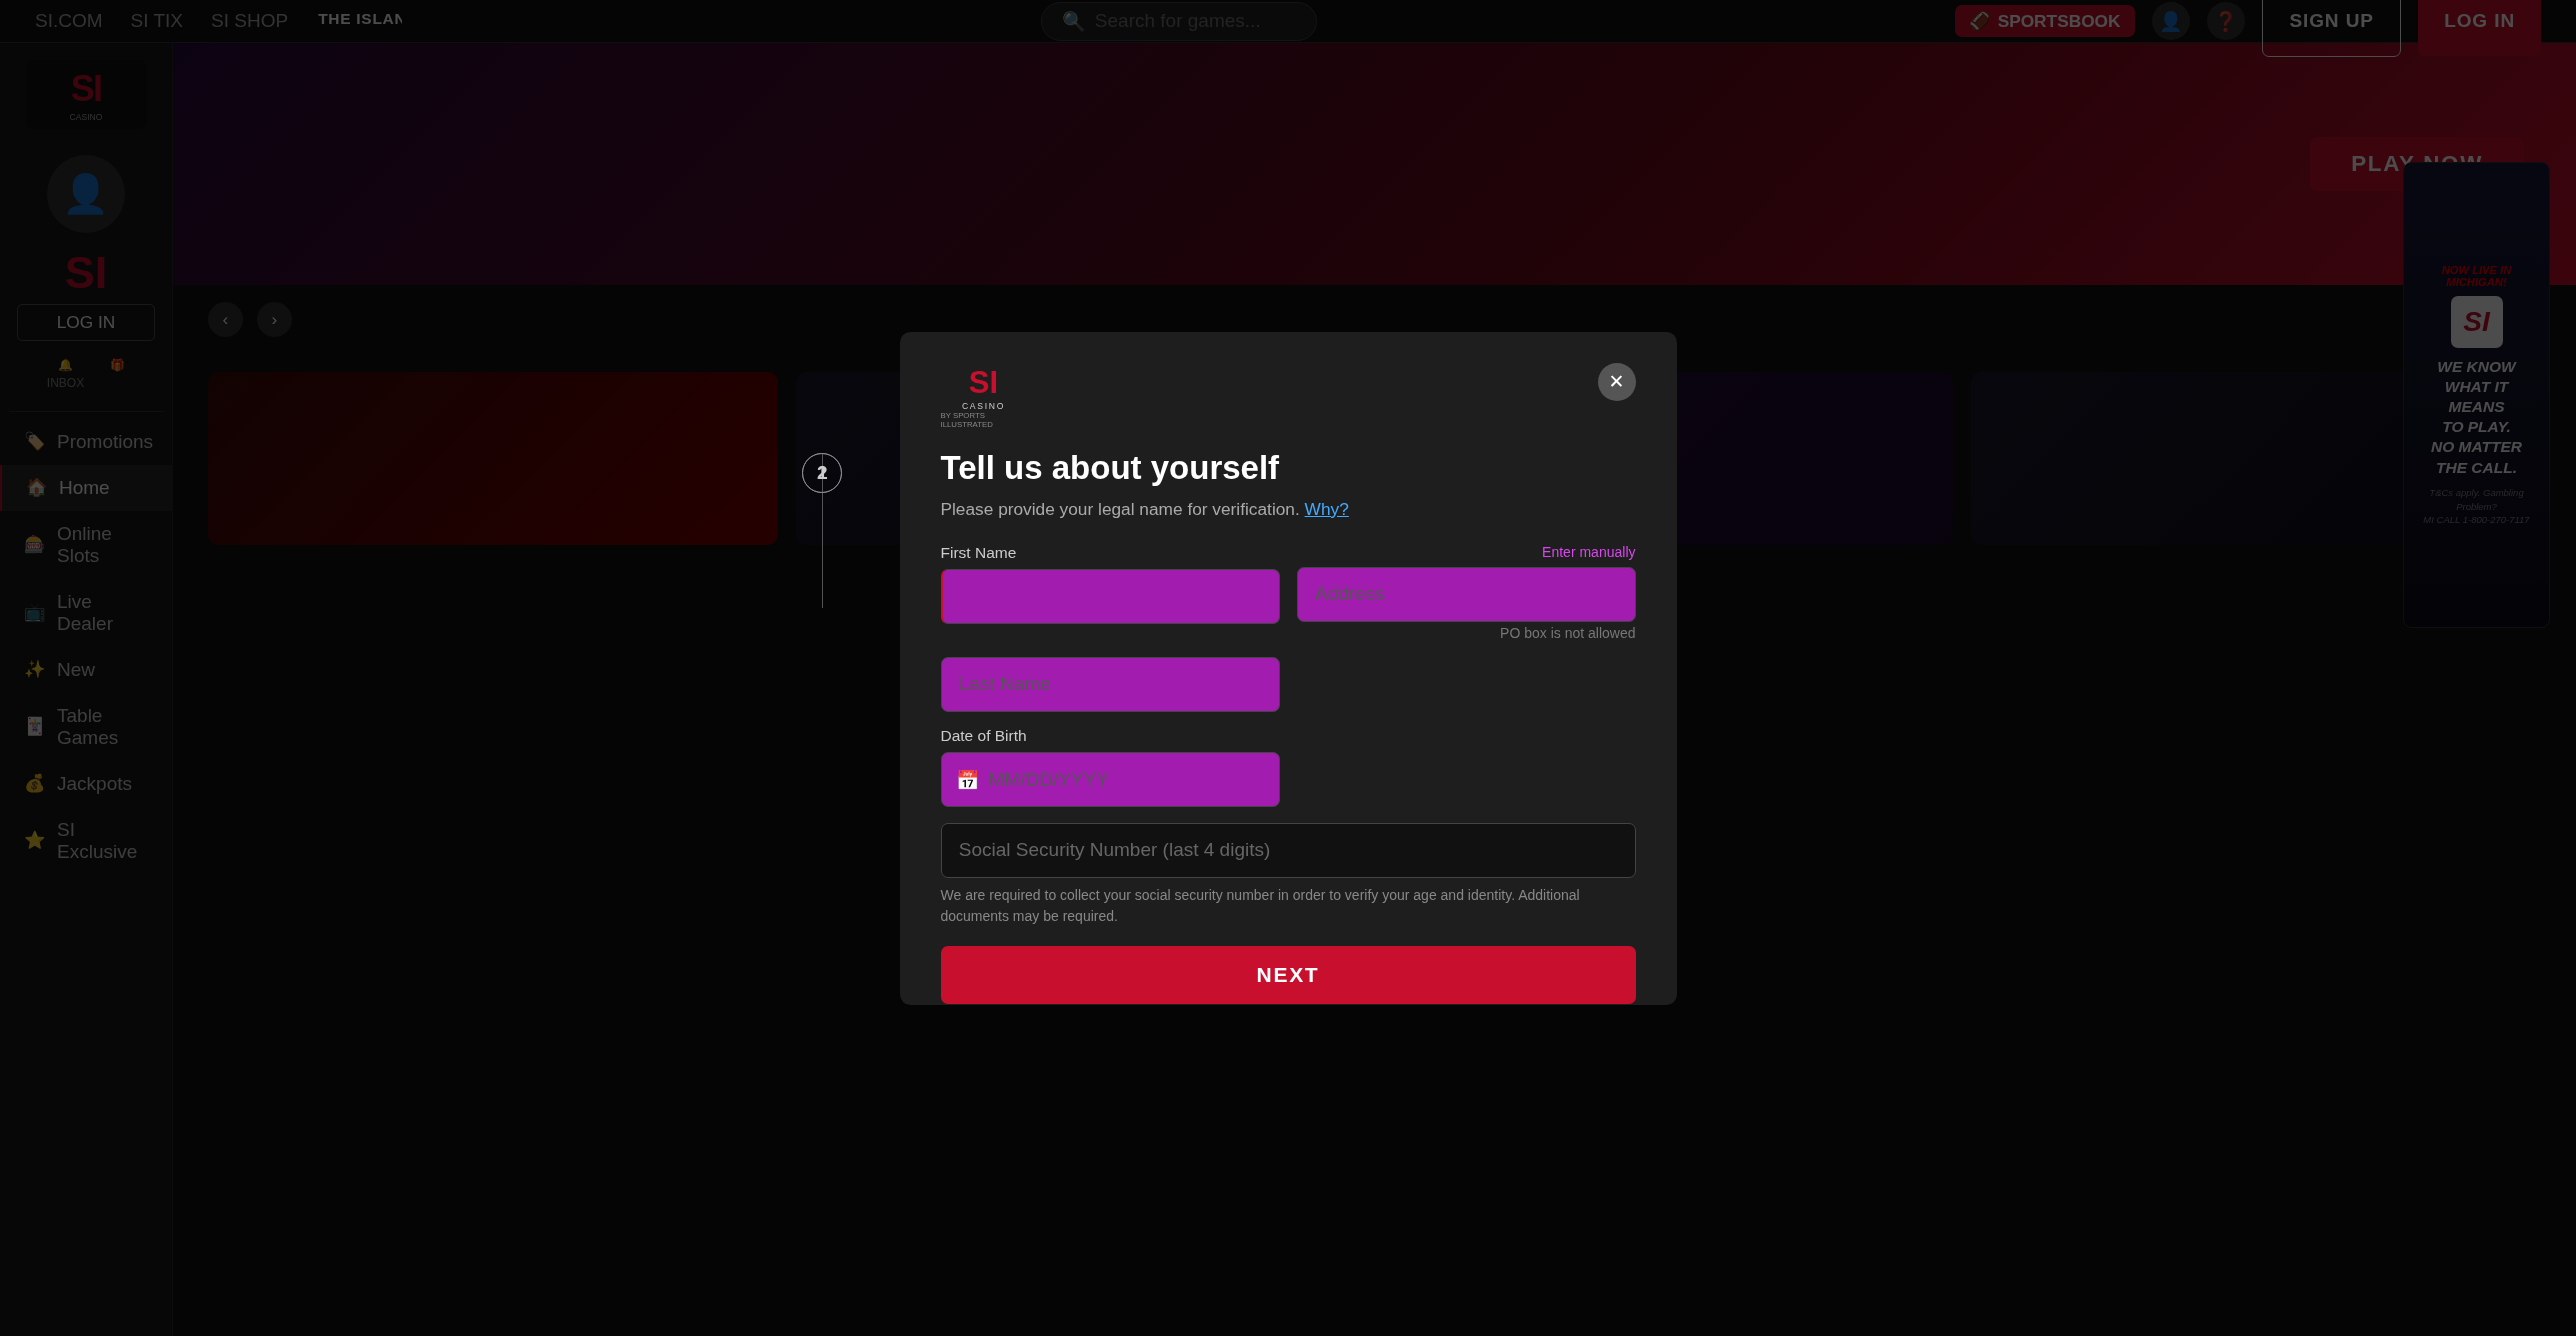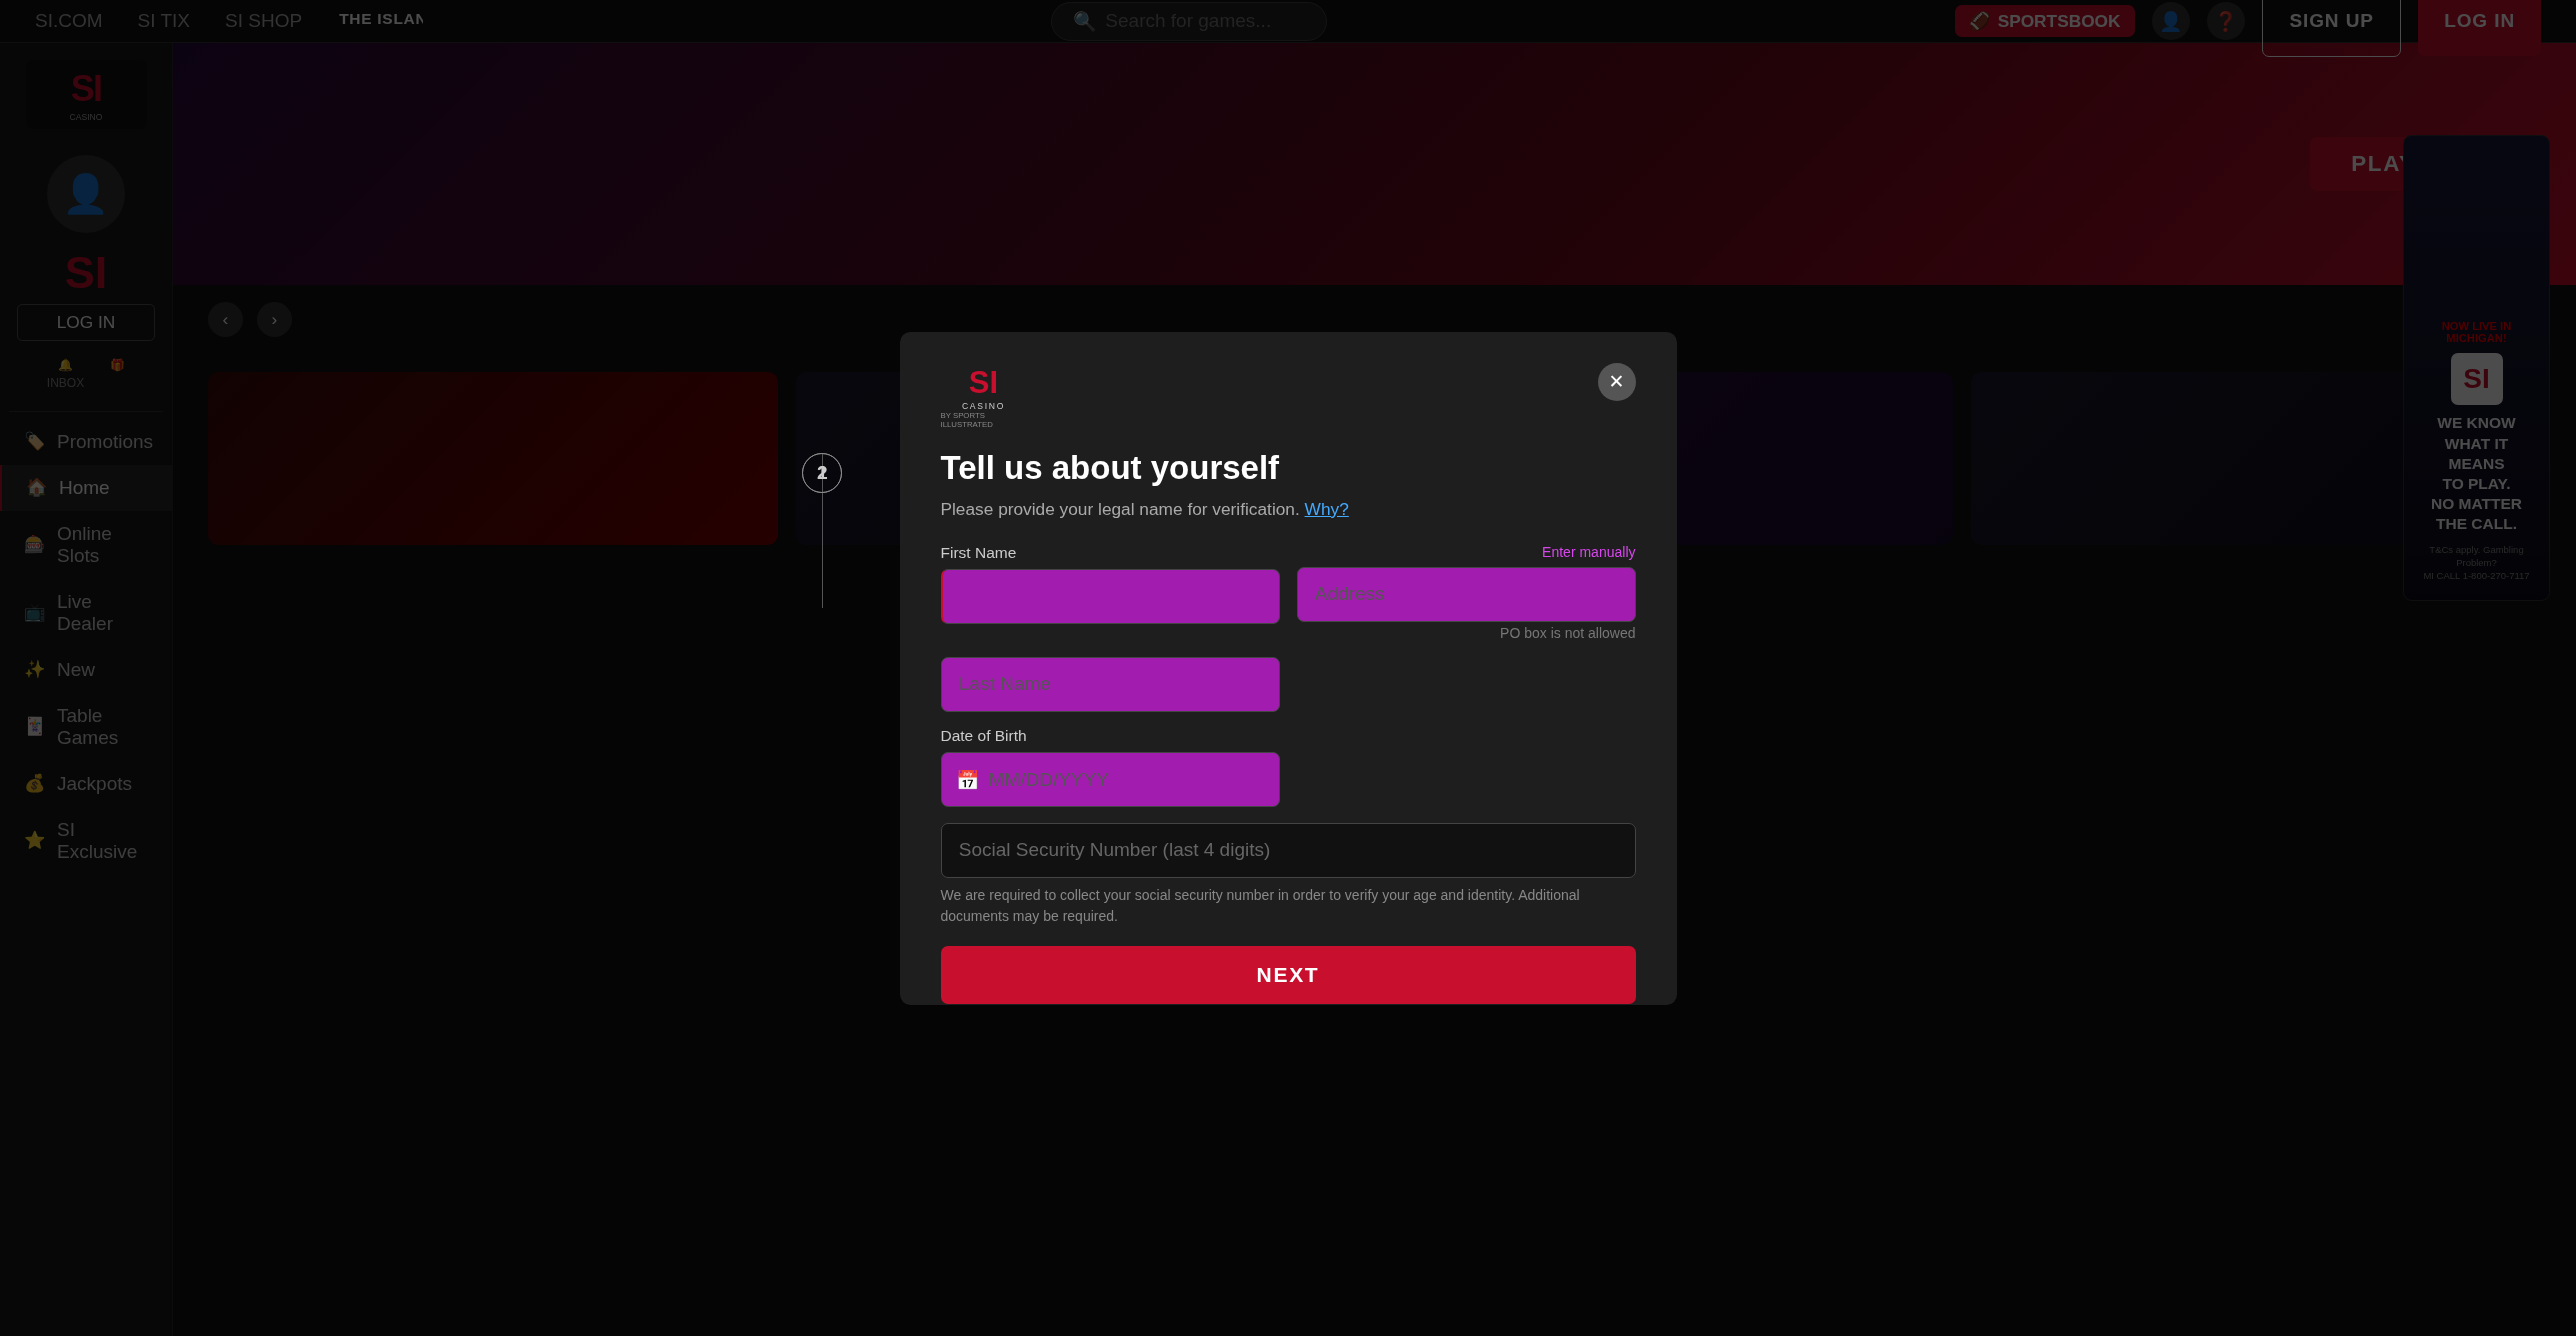--- a/index.html
+++ b/index.html
@@ -22,21 +22,21 @@
       display: flex;
       align-items: center;
       justify-content: space-between;
       padding: 0 35px;
       z-index: 10;
       border-bottom: 0.9px solid #333;
     }
     .top-bar-left {
       display: flex;
       align-items: center;
-      gap: 35px;
+      gap: 28px;
     }
     .top-bar-item {
       color: #aaa;
       font-size: 19px;
       cursor: pointer;
     }
     .top-bar-logo {
       font-size: 24px;
       font-weight: bold;
       color: #fff;
@@ -254,34 +254,35 @@
       font-weight: bold;
       color: #fff;
       text-shadow: 0 1.7px 3.5px rgba(0,0,0,0.8);
       text-transform: uppercase;
       letter-spacing: 1.7px;
     }
 
     
     .ad-panel {
       position: absolute;
-      top: 135px;
+      top: 162px;
       right: 26px;
       width: 147px;
       height: 466px;
       background: linear-gradient(180deg, #1a1a3e 0%, #0d0d1a 100%);
       border-radius: 8.6px;
       overflow: hidden;
       display: flex;
       flex-direction: column;
       align-items: center;
-      justify-content: flex-end;
+      justify-content: center;
       padding: 17.3px;
       border: 0.9px solid #333;
       z-index: 4;
+      font-style: italic;
     }
 
     
     .modal-overlay {
       position: absolute;
       inset: 0;
       background: rgba(0,0,0,0.7);
       z-index: 100;
       display: flex;
       align-items: center;

